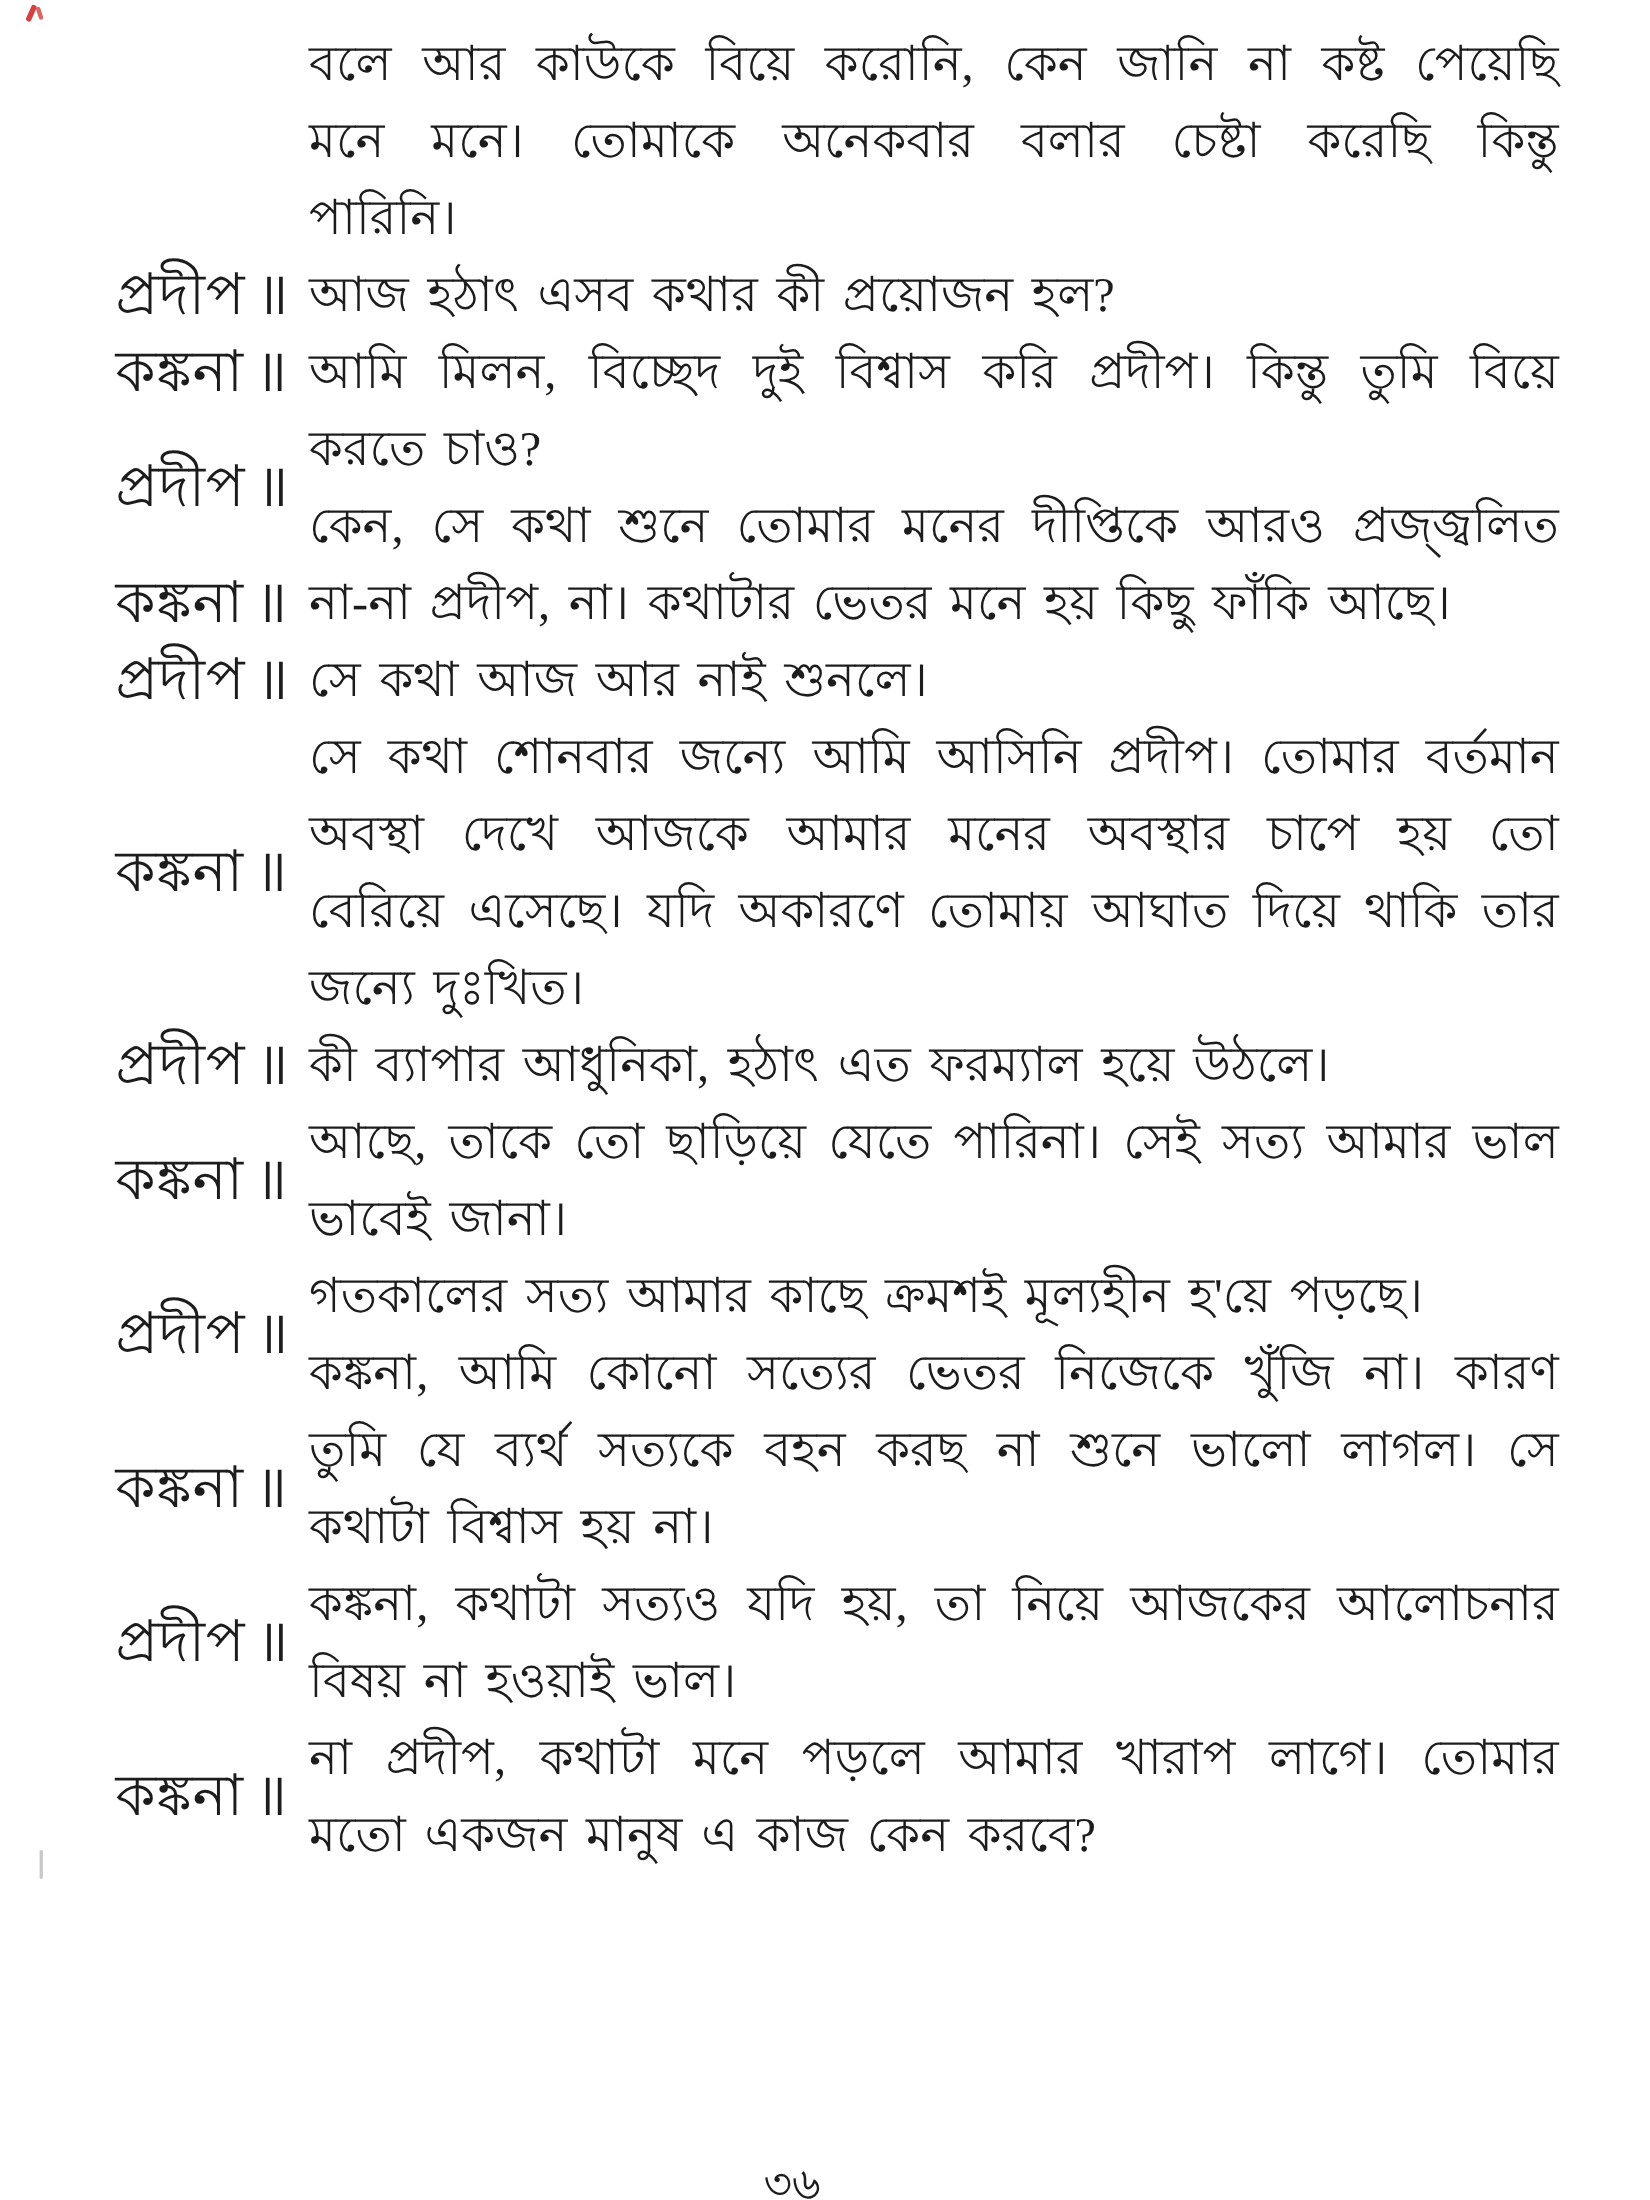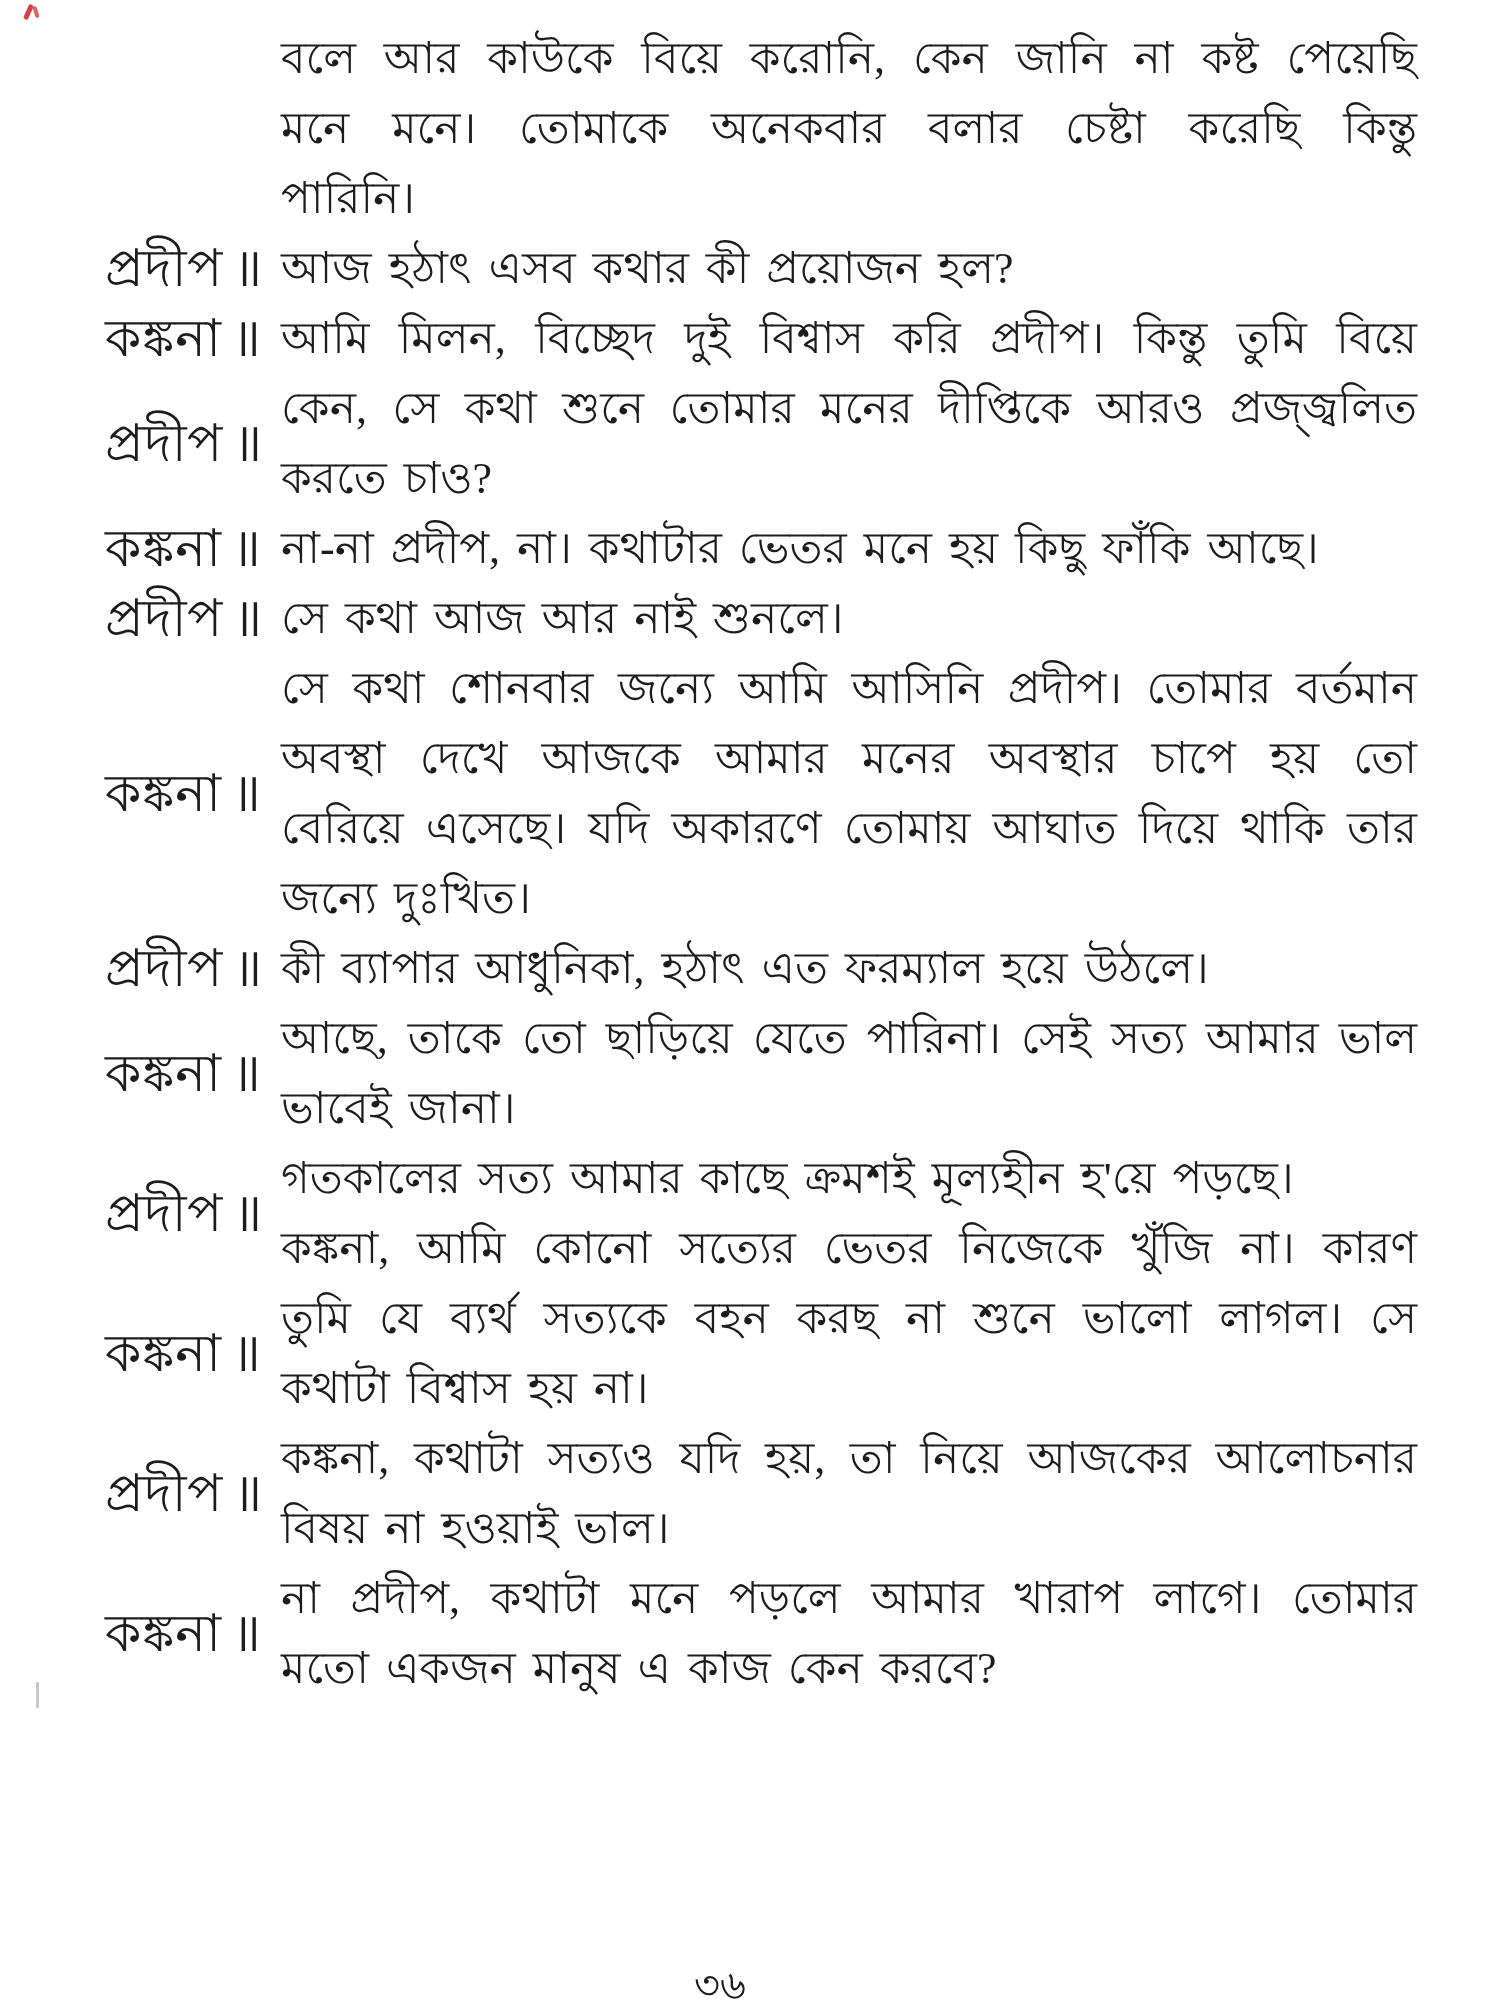--- a/index.html
+++ b/index.html
@@ -132,22 +132,22 @@
     <div class="text-cell">
           <div class="line">আমি মিলন, বিচ্ছেদ দুই বিশ্বাস করি প্রদীপ। কিন্তু তুমি বিয়ে</div>
         </div>
   </div>
 
   <div class="row">
     <div class="speaker-cell">
       <span class="speaker-name">প্রদীপ</span><span class="speaker-sep">॥</span>
     </div>
     <div class="text-cell">
+          <div class="line last">করতে চাও?</div>
           <div class="line">কেন, সে কথা শুনে তোমার মনের দীপ্তিকে আরও প্রজ্জ্বলিত</div>
-          <div class="line last">করতে চাও?</div>
         </div>
   </div>
 
   <div class="row">
     <div class="speaker-cell">
       <span class="speaker-name">কঙ্কনা</span><span class="speaker-sep">॥</span>
     </div>
     <div class="text-cell">
           <div class="line last">না-না প্রদীপ, না। কথাটার ভেতর মনে হয় কিছু ফাঁকি আছে।</div>
         </div>

